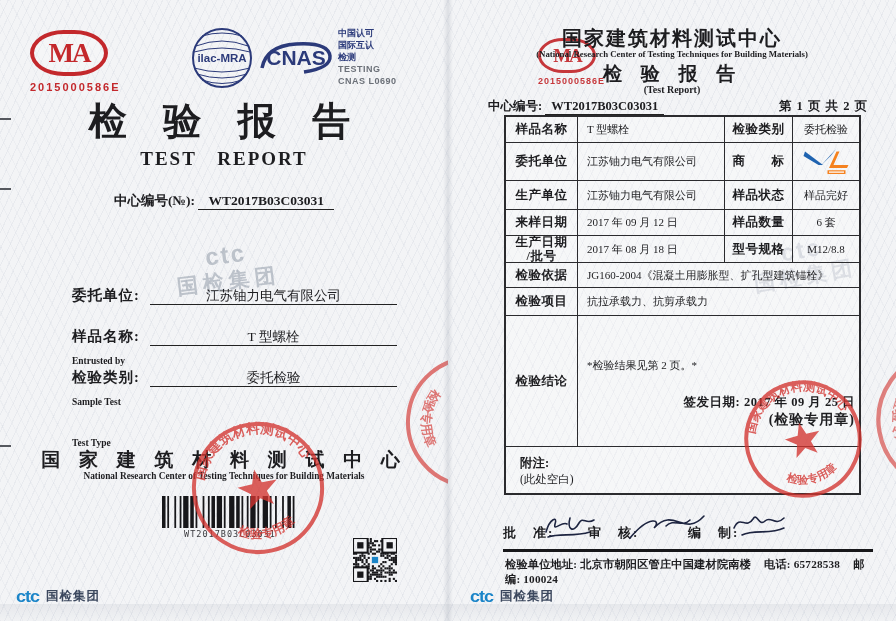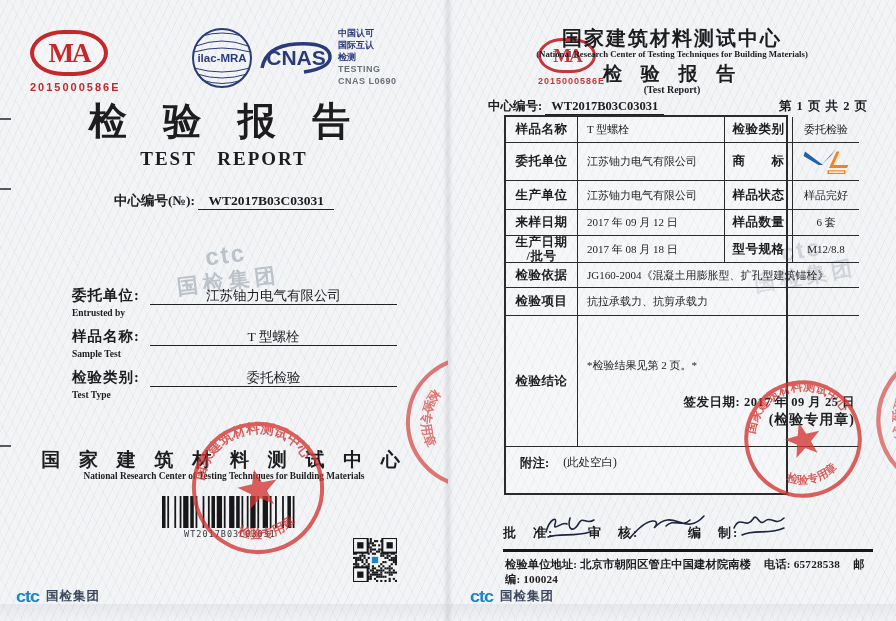--- a/index.html
+++ b/index.html
@@ -47,21 +47,21 @@
 
   
   .l-title { left:0; width:448px; top:96px; font-size:38px; font-weight:bold;
     letter-spacing:9px; word-spacing:9px; text-align:center; }
   .l-title-en { left:0; width:448px; top:148px; font-size:19px; letter-spacing:2px;
     word-spacing:14px; text-align:center; font-weight:bold; }
   .l-centerno { left:0; width:448px; top:192px; text-align:center; font-size:13.5px; }
   .l-centerno .val { border-bottom:1.5px solid #222; padding:0 10px 1px; font-weight:bold; }
 
   .fld-label { left:72px; font-size:14.5px; font-weight:bold; letter-spacing:1px; }
-  .fld-en { left:72px; font-size:9.5px; font-weight:bold; font-family:"Liberation Serif",serif; }
+  .fld-en { left:72px; font-size:9.5px; font-weight:bold; font-family:"Liberation Serif",serif;margin-top:48px; }
   .fld-line { left:150px; width:247px; border-bottom:1.5px solid #222; height:1px; }
   .fld-val { left:150px; width:247px; text-align:center; font-size:13.5px; }
 
   .l-org { left:0; width:448px; top:447px; text-align:center; font-size:19px; font-weight:bold; letter-spacing:7px; }
   .l-org-en { left:0; width:448px; top:471px; text-align:center; font-size:9.3px; font-weight:bold; }
   .l-barcode { left:162px; top:496px; }
   .l-barcode-text { left:162px; top:529px; width:136px; text-align:center;
     font-family:"DejaVu Sans Mono",monospace; font-size:8.5px; color:#3a3a3e; letter-spacing:1px; }
   .qr { left:353px; top:538px; }
 
@@ -85,40 +85,40 @@
   
   .r-org { left:0; width:448px; top:25px; text-align:center; font-size:20px; font-weight:bold; letter-spacing:2px; }
   .r-org-en { left:0; width:448px; top:49px; text-align:center; font-size:8.8px; font-weight:bold; }
   .r-title { left:0; width:448px; top:61px; text-align:center; font-size:19px; font-weight:bold;
     letter-spacing:6px; word-spacing:2px; }
   .r-title-en { left:0; width:448px; top:84px; text-align:center; font-size:10px; font-weight:bold; }
   .r-centerno { left:40px; top:98px; font-size:12.5px; font-weight:bold; }
   .r-centerno .val { border-bottom:1.5px solid #222; padding:0 6px 1px; }
   .r-pageinfo { top:98px; right:28px; font-size:12.5px; font-weight:bold; letter-spacing:1px; }
 
-  .rtable { position:absolute; left:56px; top:115px; width:284px;
+  .rtable { position:absolute; left:56px; top:115px; width:357px;
     border:2px solid #2b2b2e; display:grid;
     grid-template-columns:72px 147px 68px 66px;
     grid-template-rows:26px 38px 29px 26px 27px 25px 28px 131px 46px;
     background:rgba(255,255,255,.25); }
   .tc { border-right:1.2px solid #2b2b2e; border-bottom:1.2px solid #2b2b2e;
     display:flex; align-items:center; font-size:11px; }
   .tc.lab { justify-content:center; font-weight:bold; font-size:12.5px; letter-spacing:.5px;
     text-align:center; flex-direction:column; line-height:1.15; }
   .tc.val { padding-left:9px; }
   .tc.val2 { justify-content:center; }
   .tc.noR { border-right:none; }
   .tc.noB { border-bottom:none; }
   .tc.span3 { grid-column:2 / 5; }
   .tc.span4 { grid-column:1 / 5; }
   .concl-val { position:relative; align-items:flex-start; padding-top:42px; }
   .concl-date { position:absolute; right:4px; top:78px; text-align:right; }
   .concl-date .dline { font-size:12.5px; font-weight:bold; letter-spacing:.5px; }
   .concl-date .seal-note { font-size:14px; font-weight:bold; margin-top:0; letter-spacing:1px; }
-  .remark-cell { padding:8px 0 0 14px; align-items:flex-start; font-size:11.5px; }
+  .remark-cell { padding:8px 0 0 14px; align-items:flex-start; font-size:11.5px;flex-direction:column; }
   .remark-cell .rl { font-weight:bold; font-size:12.5px; margin-right:14px; }
 
   .sig-label { font-size:13px; font-weight:bold; letter-spacing:2px; }
   .sig-ink { stroke:#1d2440; stroke-width:1.6; fill:none; stroke-linecap:round; }
 
   .r-divider { left:55px; top:549px; width:370px; height:2.5px; background:#17171a; }
   .r-address { left:57px; top:557px; width:370px; font-size:11.2px; font-weight:bold; letter-spacing:.2px; }
   .r-address span { margin-right:10px; }
 
   

